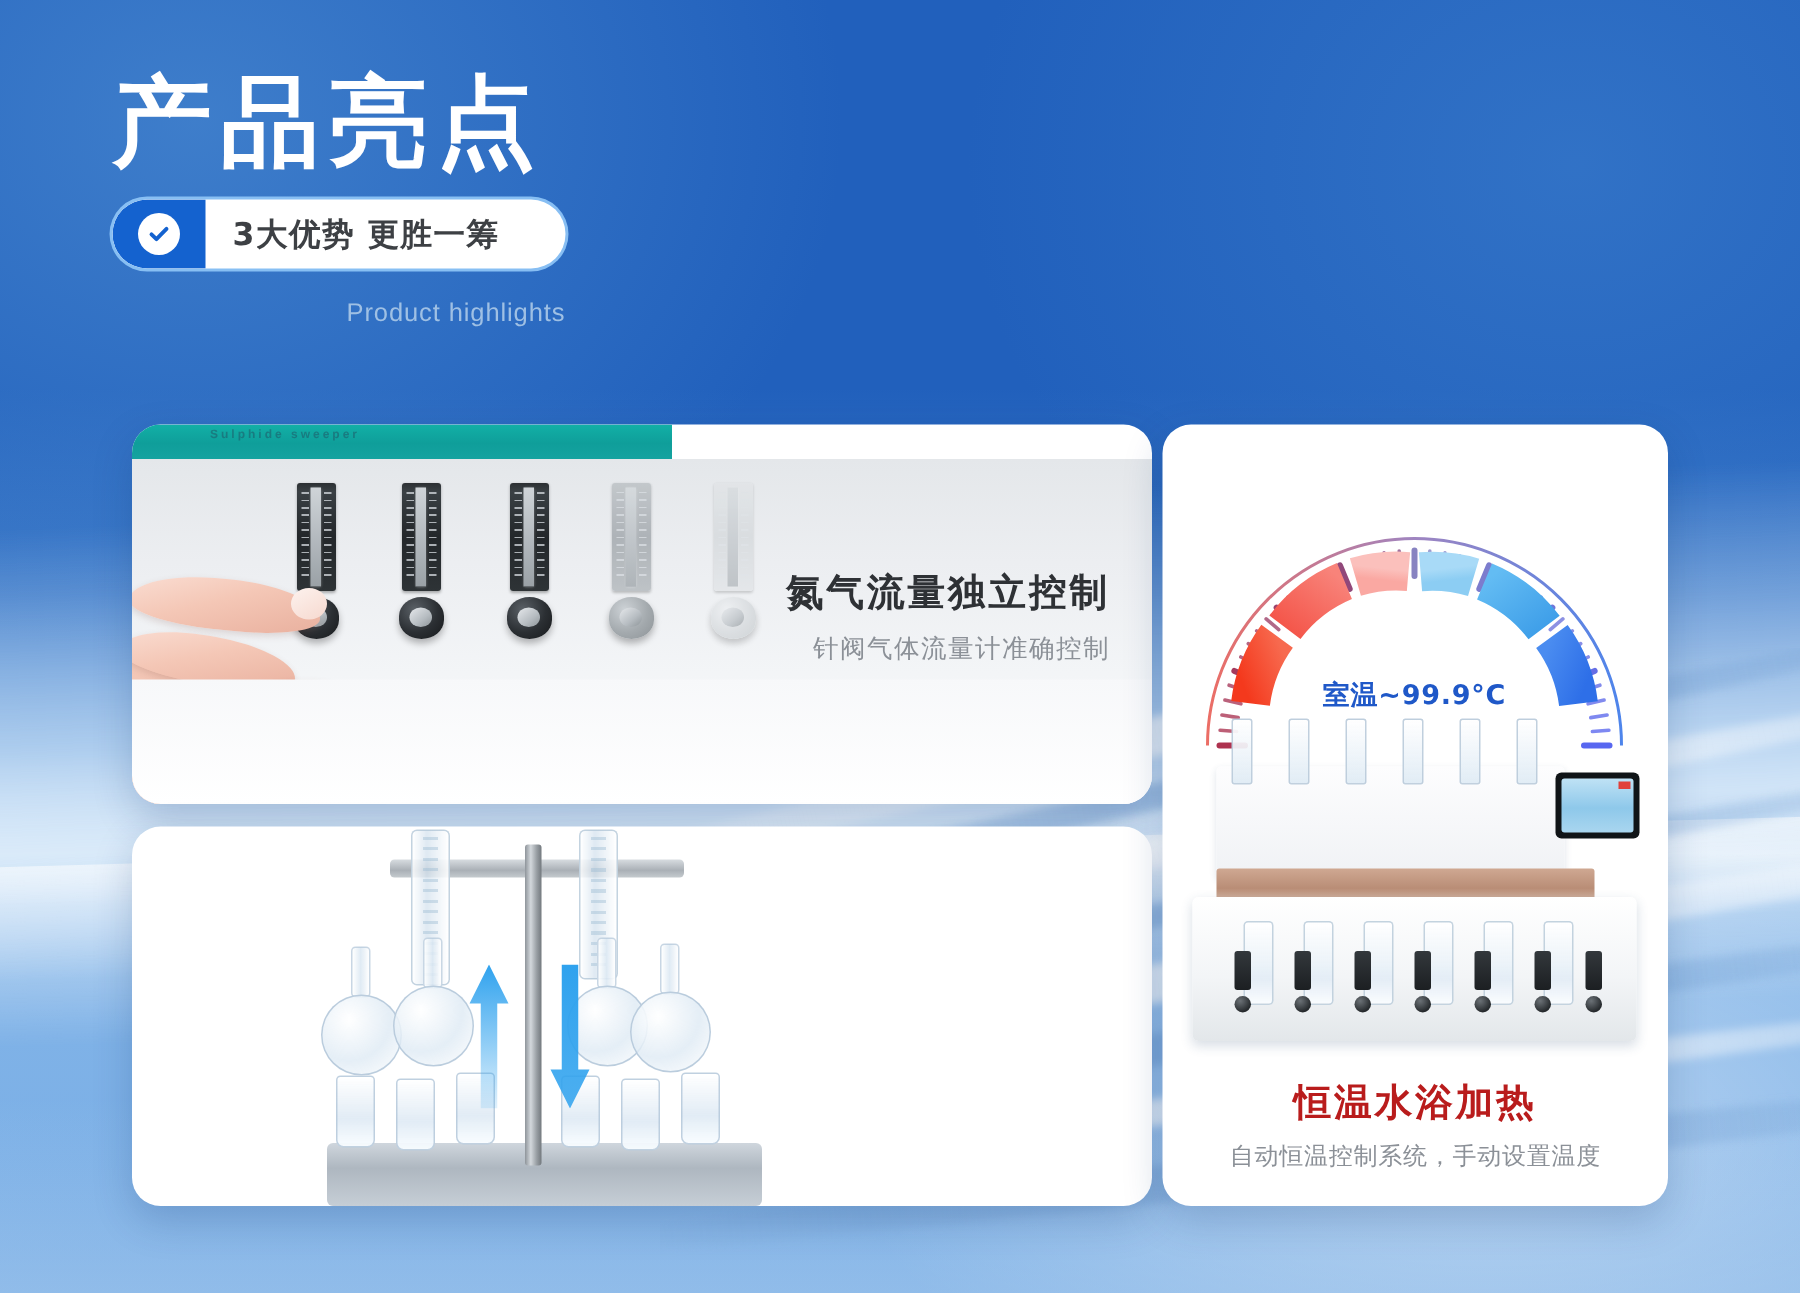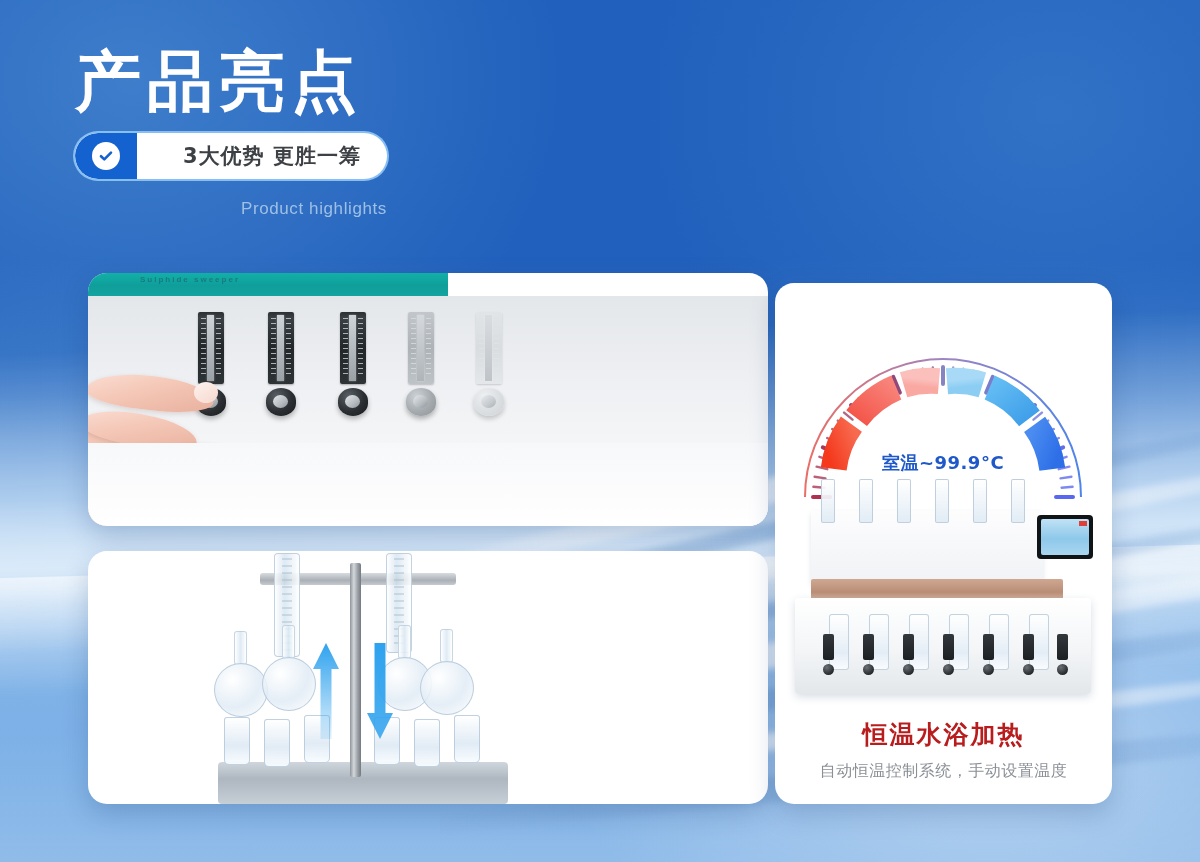--- a/index.html
+++ b/index.html
@@ -70,37 +70,36 @@
   .badge-icon-wrap{
     width:62px; background:#1462cf; display:flex; align-items:center; justify-content:center;
     border-radius:23px 0 0 23px;
   }
   .check-circle{
     width:28px; height:28px; border-radius:50%; background:#ffffff;
     display:flex; align-items:center; justify-content:center;
   }
   .check-circle svg{ display:block; }
   .badge-text{
-    display:flex; align-items:center; padding:0 26px 0 18px;
+    display:flex; align-items:center; padding:0 44px 0 18px;
     font-size:21px; font-weight:700; color:#3d4044; letter-spacing:1px;
     font-family:"DejaVu Sans","Liberation Sans",sans-serif;
-    margin-left:28px;
   }
   .subtitle{
     margin-top:20px; font-size:17px; letter-spacing:.6px;
     color:#9fc0e4; font-weight:400;text-align:right;
   }
 
   
   .card{
     position:absolute; background:#ffffff; border-radius:19px;
     box-shadow:0 10px 26px rgba(18,56,112,.22);
     overflow:hidden;
   }
-  #card-flow{ left:88px; top:273px; width:680px; height:253px; }
+  #card-flow{ left:88px; top:283px; width:680px; height:253px; }
   #card-sample{ left:88px; top:551px; width:680px; height:253px; }
   #card-temp{ left:775px; top:283px; width:337px; height:521px; }
 
   
   .flow-banner{
     position:absolute; left:0; top:0; width:53%; height:23px;
     background:linear-gradient(180deg,#12b0a6 0%,#0f9e9a 55%,#15a3a0 100%);
   }
   .flow-banner-text{
     position:absolute; left:52px; top:2px; font-size:8px; letter-spacing:2px;
@@ -370,20 +369,24 @@
       <div class="palm"></div>
       <div class="finger" style="left:10px; top:6px;  width:128px; height:34px; transform:rotate(6deg);"></div>
       <div class="nail" style="left:118px; top:12px; width:24px;  height:21px;"></div>
       <div class="finger" style="left:4px;  top:44px;  width:118px; height:32px; transform:rotate(10deg);"></div>
       <div class="finger" style="left:28px; top:78px;  width:132px; height:40px; transform:rotate(-14deg);"></div>
       <div class="nail" style="left:128px; top:74px; width:32px;  height:28px;"></div>
       <div class="finger" style="left:-6px; top:100px; width:110px; height:40px; transform:rotate(-4deg);"></div>
     </div>
   </div>
 
+  <div class="card-text-right" style="top:95px;">
+    <div class="card-h">氮气流量独立控制</div>
+    <div class="card-sub">针阀气体流量计准确控制</div>
+  </div>
 </div>
 
 <div class="card" id="card-sample">
   <div class="glass-scene">
     <div class="bench"></div>
     <div class="crossbar"></div>
     <div class="post"></div>
 
     <div class="condenser" style="left:66px;  top:-6px; height:104px;"></div>
     <div class="condenser" style="left:178px; top:-6px; height:100px;"></div>

